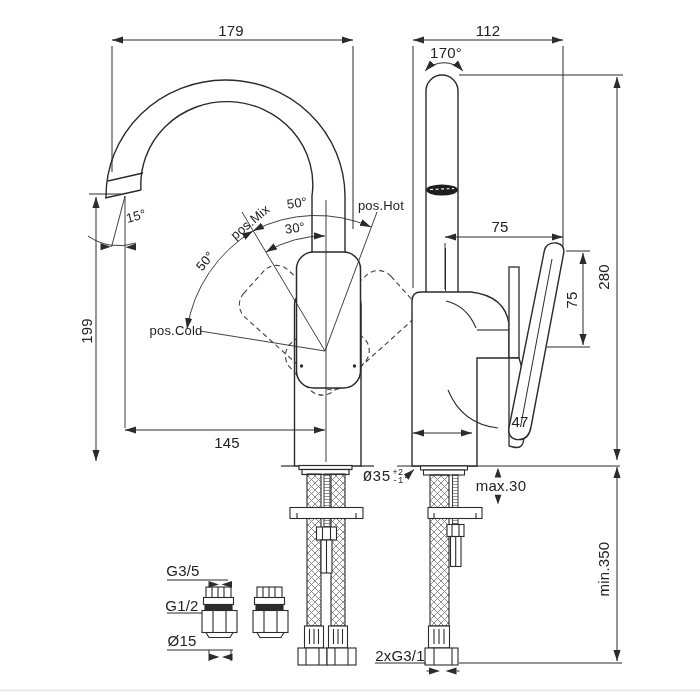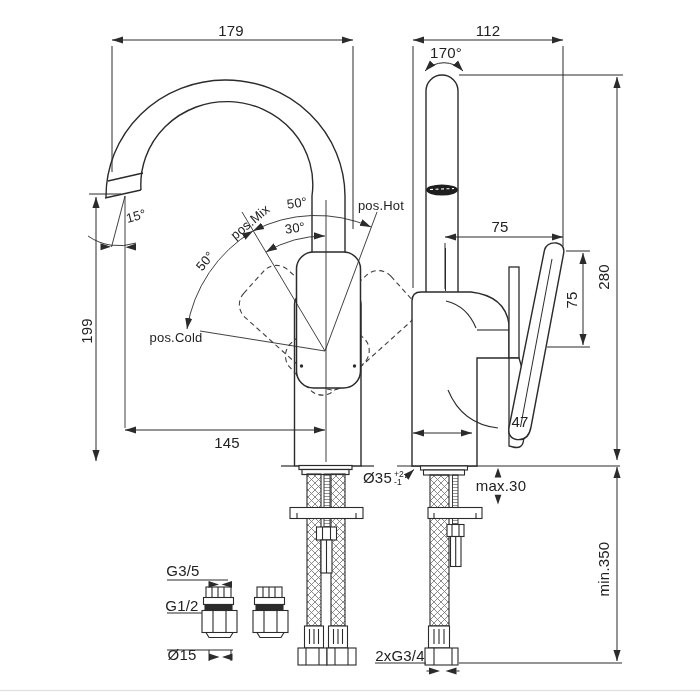--- a/index.html
+++ b/index.html
@@ -11,35 +11,35 @@
   .sm{font-size:13px;}
   .r90{transform:translate(-50%,-50%) rotate(-90deg);}
   #l-d179{left:231px;top:30px}
   #l-d112{left:488px;top:30px}
   #l-a120{left:446px;top:52px}
   #l-a50l{left:205px;top:261px;transform:translate(-50%,-50%) rotate(-50deg)}
   #l-posmix{left:250px;top:222px;transform:translate(-50%,-50%) rotate(-40deg)}
   #l-a50t{left:297px;top:203px;transform:translate(-50%,-50%) rotate(-8deg)}
   #l-a30{left:295px;top:228px;transform:translate(-50%,-50%) rotate(-8deg)}
   #l-poshot{left:381px;top:205px}
-  #l-poscold{left:176px;top:337px}
+  #l-poscold{left:176px;top:330px}
   #l-d199{left:86px;top:331px}
   #l-a15{left:136px;top:216px;transform:translate(-50%,-50%) rotate(-15deg)}
   #l-d145{left:227px;top:442px}
   #l-d89{left:500px;top:226px}
   #l-d280{left:603px;top:277px}
   #l-d75{left:571px;top:300px}
   #l-d47{left:520px;top:421px}
-  #l-dia35{left:363px;top:477px;transform:translate(0,-50%);display:inline-flex;align-items:flex-end;}
+  #l-dia35{left:363px;top:477px;transform:translate(0,-50%);display:inline-flex;align-items:flex-start;font-family:Liberation Mono, monospace;}
   #l-dia35 .tol{display:inline-flex;flex-direction:column;font-size:8.5px;line-height:8px;margin-left:2px;color:#222;}
   #l-max30{left:501px;top:485px}
   #l-min350{left:603px;top:569px}
   #l-g38{left:183px;top:570px}
   #l-g12{left:182px;top:605px}
-  #l-d15{left:182px;top:654px}
+  #l-d15{left:182px;top:640px}
   #l-2xg38{left:400px;top:655px}
 </style>
 </head>
 <body>
 
 <div id="stage">
 
 <svg id="linework" width="700" height="700" viewBox="0 0 700 700">
   <defs>
     <marker id="ah" viewBox="0 0 11 9" refX="11" refY="4.5" markerWidth="11" markerHeight="9" markerUnits="userSpaceOnUse" orient="auto-start-reverse">
@@ -273,15 +273,15 @@
       <span class="tol">
         <span>+2</span>
         <span>-1</span>
       </span>
     </span>
 <span class="lbl" id="l-max30">max.30</span>
 <span class="lbl r90" id="l-min350">min.350</span>
 <span class="lbl" id="l-g38">G3/5</span>
 <span class="lbl" id="l-g12">G1/2</span>
 <span class="lbl" id="l-d15">Ø15</span>
-<span class="lbl" id="l-2xg38">2xG3/4</span>
+<span class="lbl" id="l-2xg38">2xG3/1</span>
 
 </div>
 
 </body></html>

